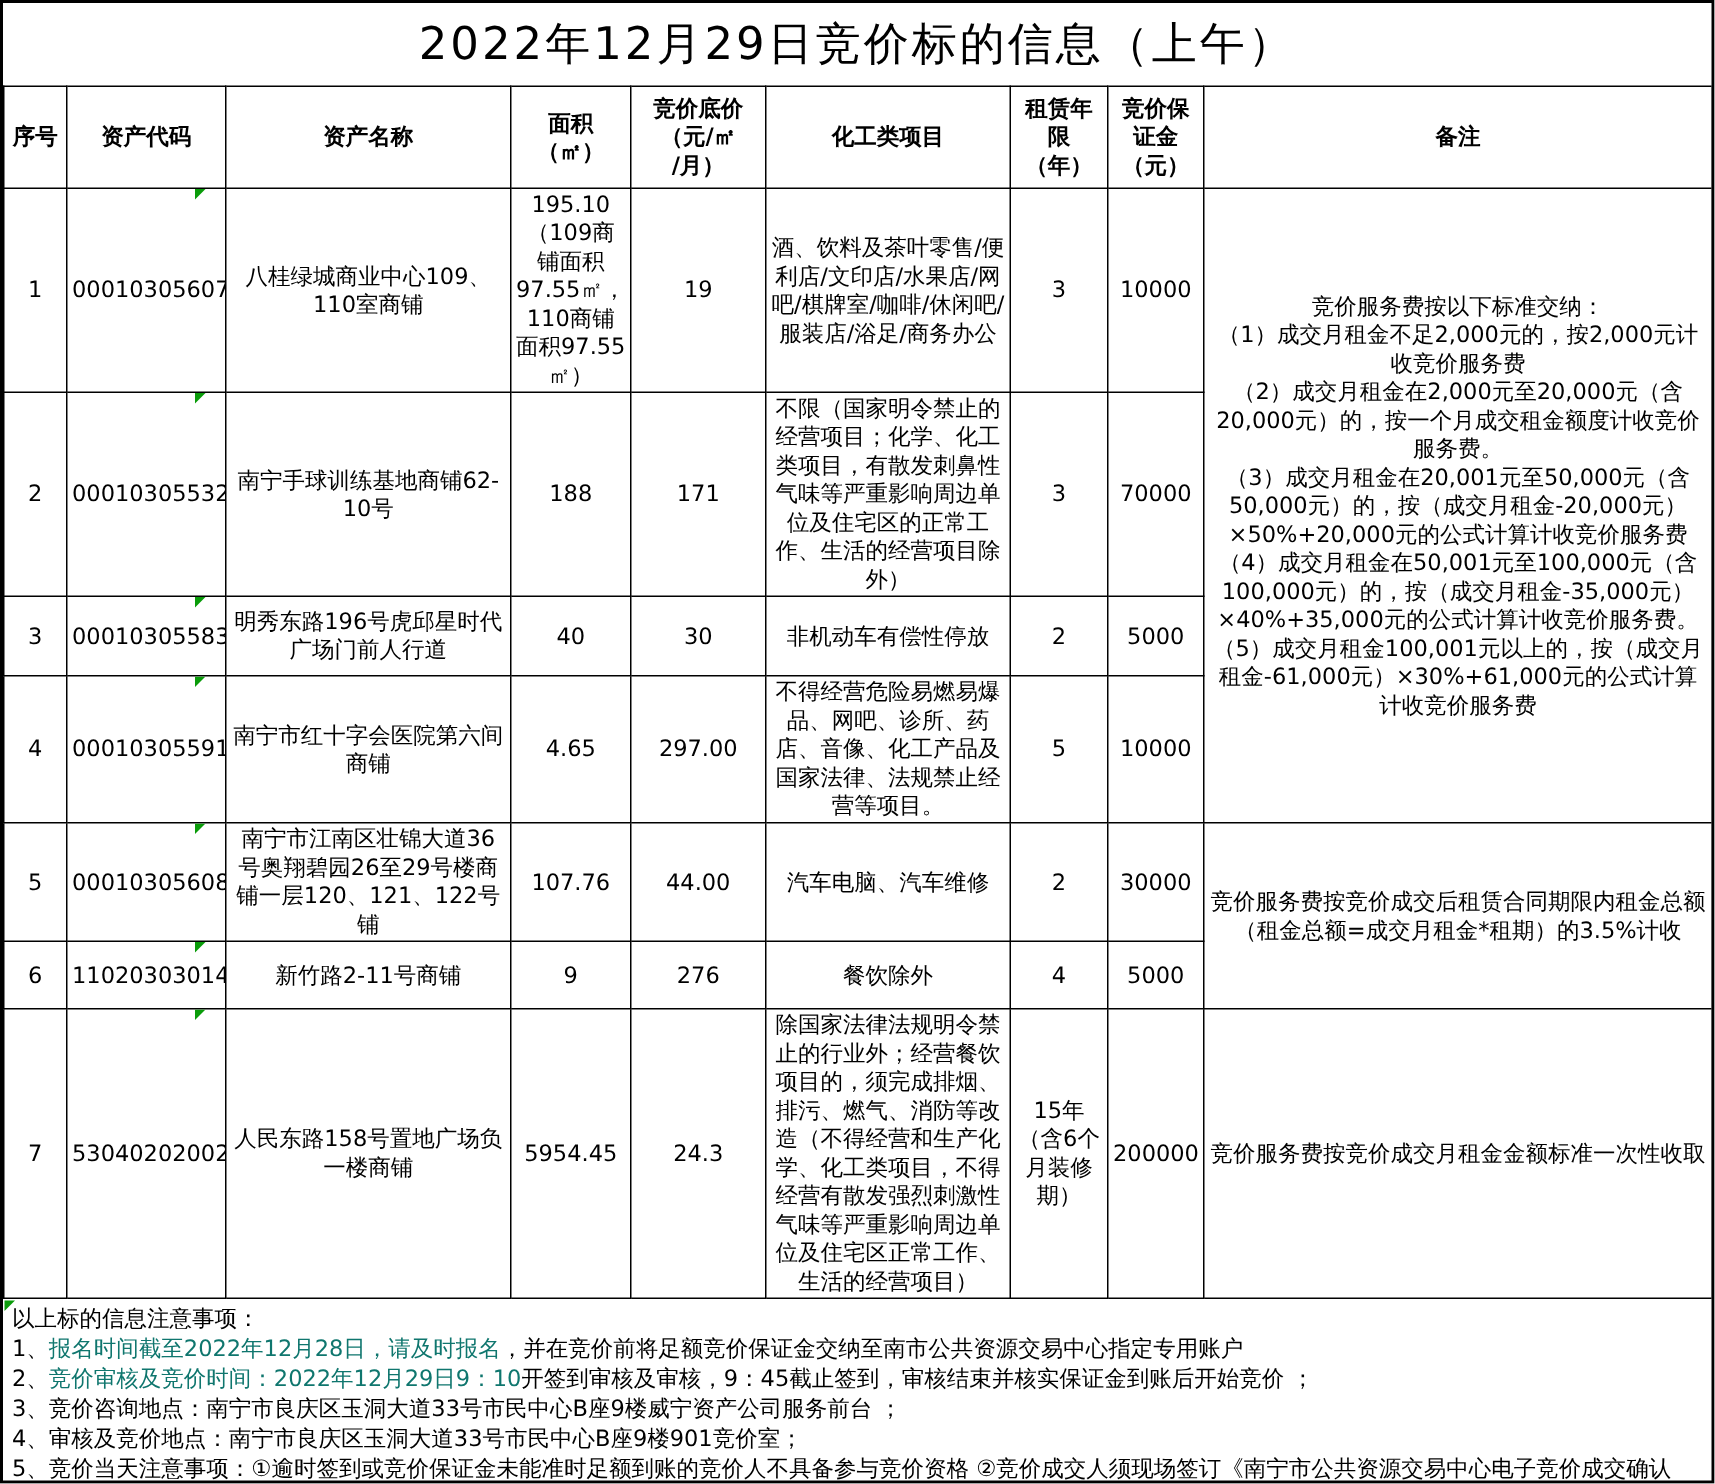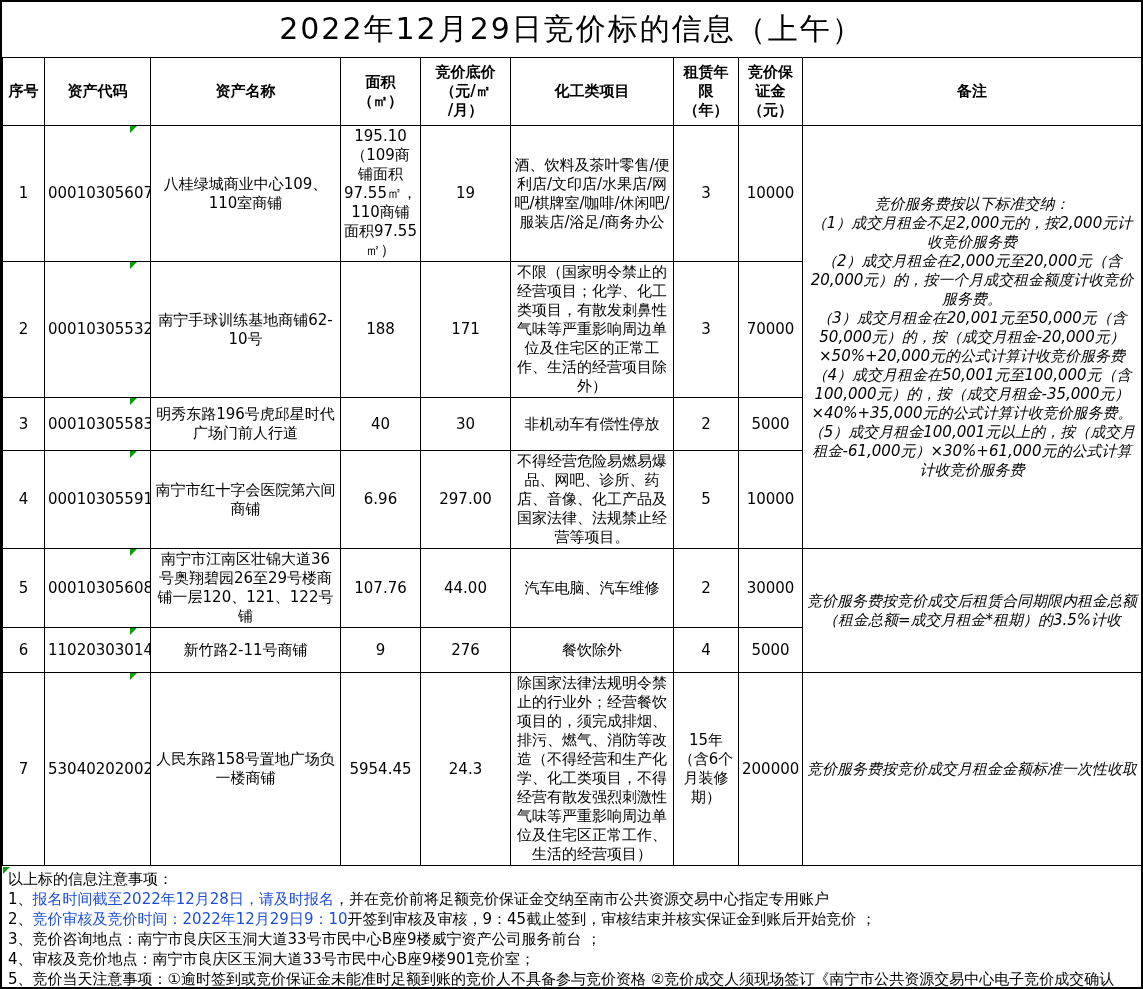--- a/index.html
+++ b/index.html
@@ -18,36 +18,36 @@
     border-collapse:collapse; table-layout:fixed; width:1139px;
   }
   table.main th, table.main td {
     border:1px solid #000; padding:1px 3px; overflow:hidden;
     font-size:15px; line-height:19px; vertical-align:middle; text-align:center;
   }
   table.main th { font-weight:bold; white-space:pre-line; }
   td.cell-scope { text-align:justify; text-align-last:center; padding:1px 5px; }
   td.cell-remark {
     text-align:left; white-space:pre-line; padding:3px 6px;
-    font-size:15px; line-height:19.5px; vertical-align:middle;font-style:italic;
+    font-size:15px; line-height:19.5px; vertical-align:middle;
   }
   td.cell-area { padding:1px 2px; }
   .pos { position:relative; }
   .tri {
     position:absolute; top:0; width:0; height:0; display:block;
     border-top:7px solid #0a9c0a; border-right:7px solid transparent;
   }
   .tri-code { right:13px; }
   .tri-notes { left:1px; top:1px; }
   .notes {
     position:relative; padding:3px 6px 0 6px;
     font-size:15px; line-height:20px; text-align:left;
   }
   .note-line { white-space:pre-wrap; }
-  .red { color:#1d4ed8; }
+  .red { color:#0f766e; }
 </style>
 </head>
 <body>
 
 <div class="sheet">
 
   <div class="title-row">2022年12月29日竞价标的信息（上午）</div>
 
   <table class="main">
     <colgroup>
@@ -117,21 +117,21 @@
       <td>30</td>
       <td class="cell-scope">非机动车有偿性停放</td>
       <td>2</td>
       <td>5000</td>
     </tr>
 
     <tr style="height:90px">
       <td>4</td>
       <td class="pos"><span class="tri tri-code"></span><span>00010305591</span></td>
       <td>南宁市红十字会医院第六间商铺</td>
-      <td class="cell-area">6.96</td>
+      <td class="cell-area">4.65</td>
       <td>297.00</td>
       <td class="cell-scope">不得经营危险易燃易爆品、网吧、诊所、药店、音像、化工产品及国家法律、法规禁止经营等项目。</td>
       <td>5</td>
       <td>10000</td>
     </tr>
 
     <tr style="height:70px">
       <td>5</td>
       <td class="pos"><span class="tri tri-code"></span><span>00010305608</span></td>
       <td>南宁市江南区壮锦大道36号奥翔碧园26至29号楼商铺一层120、121、122号铺</td>

